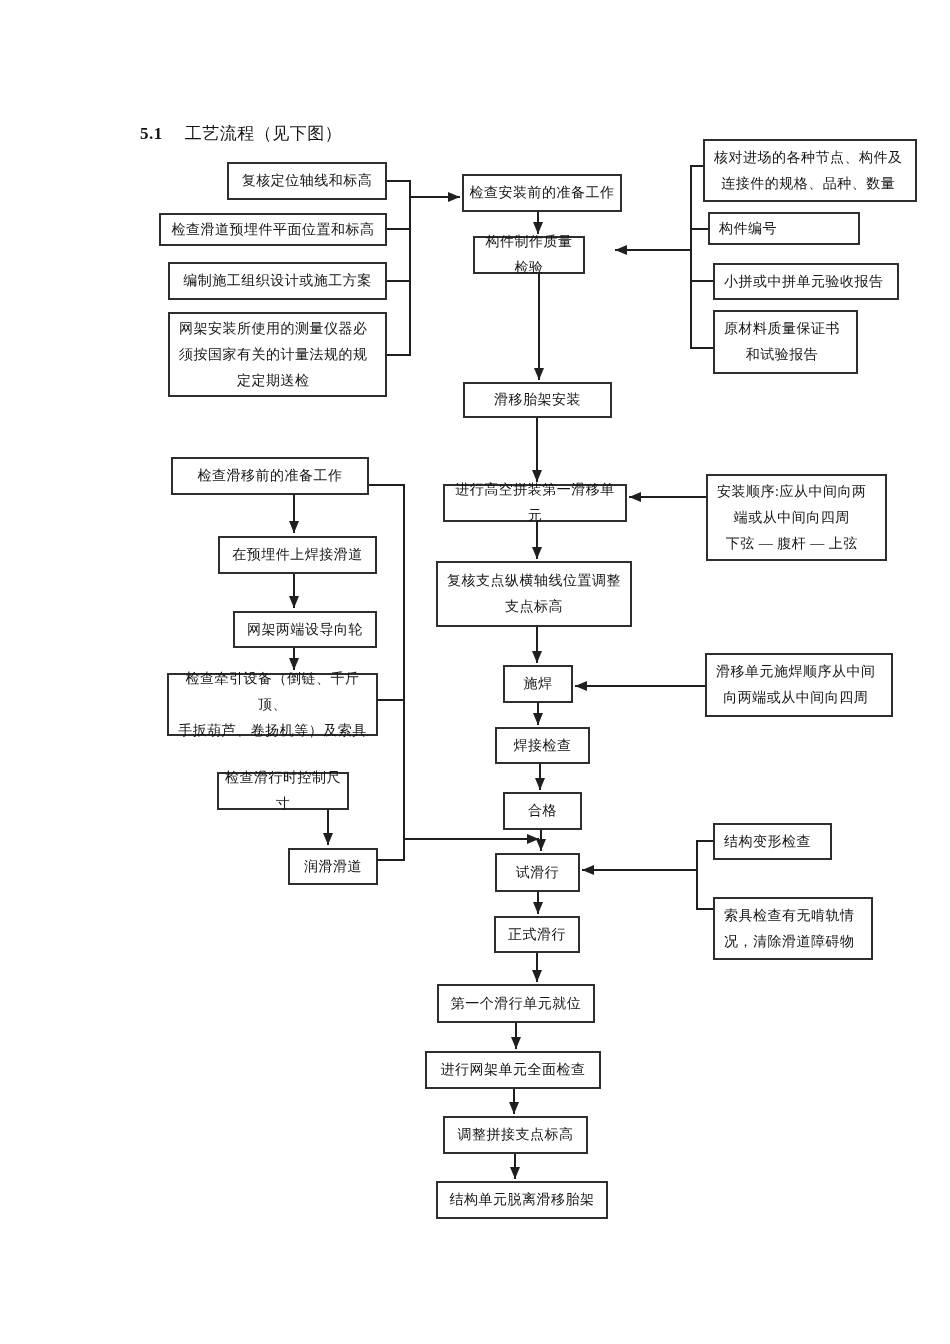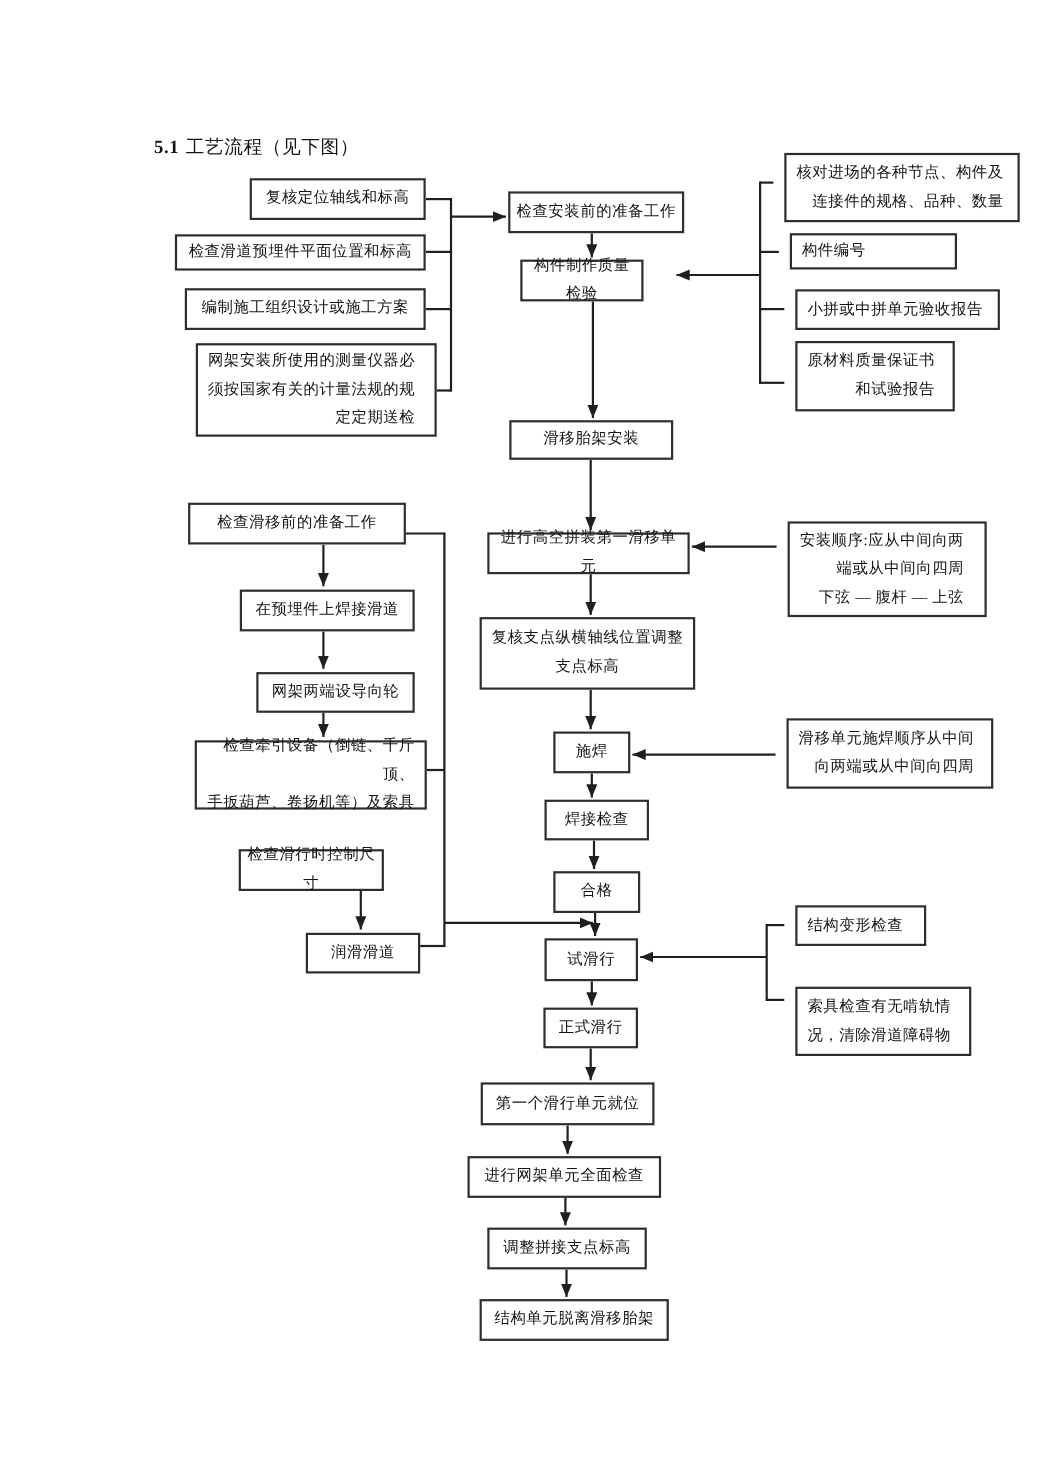--- a/index.html
+++ b/index.html
@@ -9,34 +9,34 @@
     background:#ffffff;
     font-family:"Liberation Serif","DejaVu Serif",serif;
     color:#141414;
     overflow:hidden;
   }
   #title{
     position:absolute;left:140px;top:122px;
     font-size:17px;line-height:24px;letter-spacing:0.5px;
     white-space:nowrap;
   }
-  #title .num{font-weight:bold;margin-right:6px;font-family:"Liberation Serif","DejaVu Serif",serif;}
+  #title .num{font-weight:bold;margin-right:22px;font-family:"Liberation Serif","DejaVu Serif",serif;}
   .box{
     position:absolute;
     box-sizing:border-box;
     border:2px solid #2e2e2e;
     background:#ffffff;
     display:flex;align-items:center;justify-content:center;
     text-align:center;
     font-size:14px;line-height:26px;letter-spacing:0.5px;
     white-space:pre-line;
     padding:0 4px;
     z-index:2;
   }
-  .al{justify-content:flex-start;text-align:right;padding:0 9px;margin-left:10px;}
+  .al{justify-content:flex-start;text-align:center;padding:0 9px;}
   svg.wires{position:absolute;left:0;top:0;z-index:1;}
   svg.wires line{stroke:#1f1f1f;stroke-width:2;}
 </style>
 </head>
 <body>
 
 <div id="page">
 
   <div id="title"><span class="num">5.1</span><span>工艺流程（见下图）</span></div>
 
@@ -132,15 +132,15 @@
   <div class="box al" style="left:713px;top:823px;width:119px;height:37px">结构变形检查</div>
   <div class="box al" style="left:713px;top:897px;width:160px;height:63px">索具检查有无啃轨情
 况，清除滑道障碍物</div>
 
   <div class="box" style="left:171px;top:457px;width:198px;height:38px">检查滑移前的准备工作</div>
   <div class="box" style="left:218px;top:536px;width:159px;height:38px">在预埋件上焊接滑道</div>
   <div class="box" style="left:233px;top:611px;width:144px;height:37px">网架两端设导向轮</div>
   <div class="box al" style="left:167px;top:673px;width:211px;height:63px">检查牵引设备（倒链、千斤顶、
 手扳葫芦、卷扬机等）及索具</div>
   <div class="box" style="left:217px;top:772px;width:132px;height:38px">检查滑行时控制尺寸</div>
-  <div class="box" style="left:278px;top:848px;width:104px;height:37px">润滑滑道</div>
+  <div class="box" style="left:288px;top:848px;width:90px;height:37px">润滑滑道</div>
 
 </div>
 
 </body></html>

